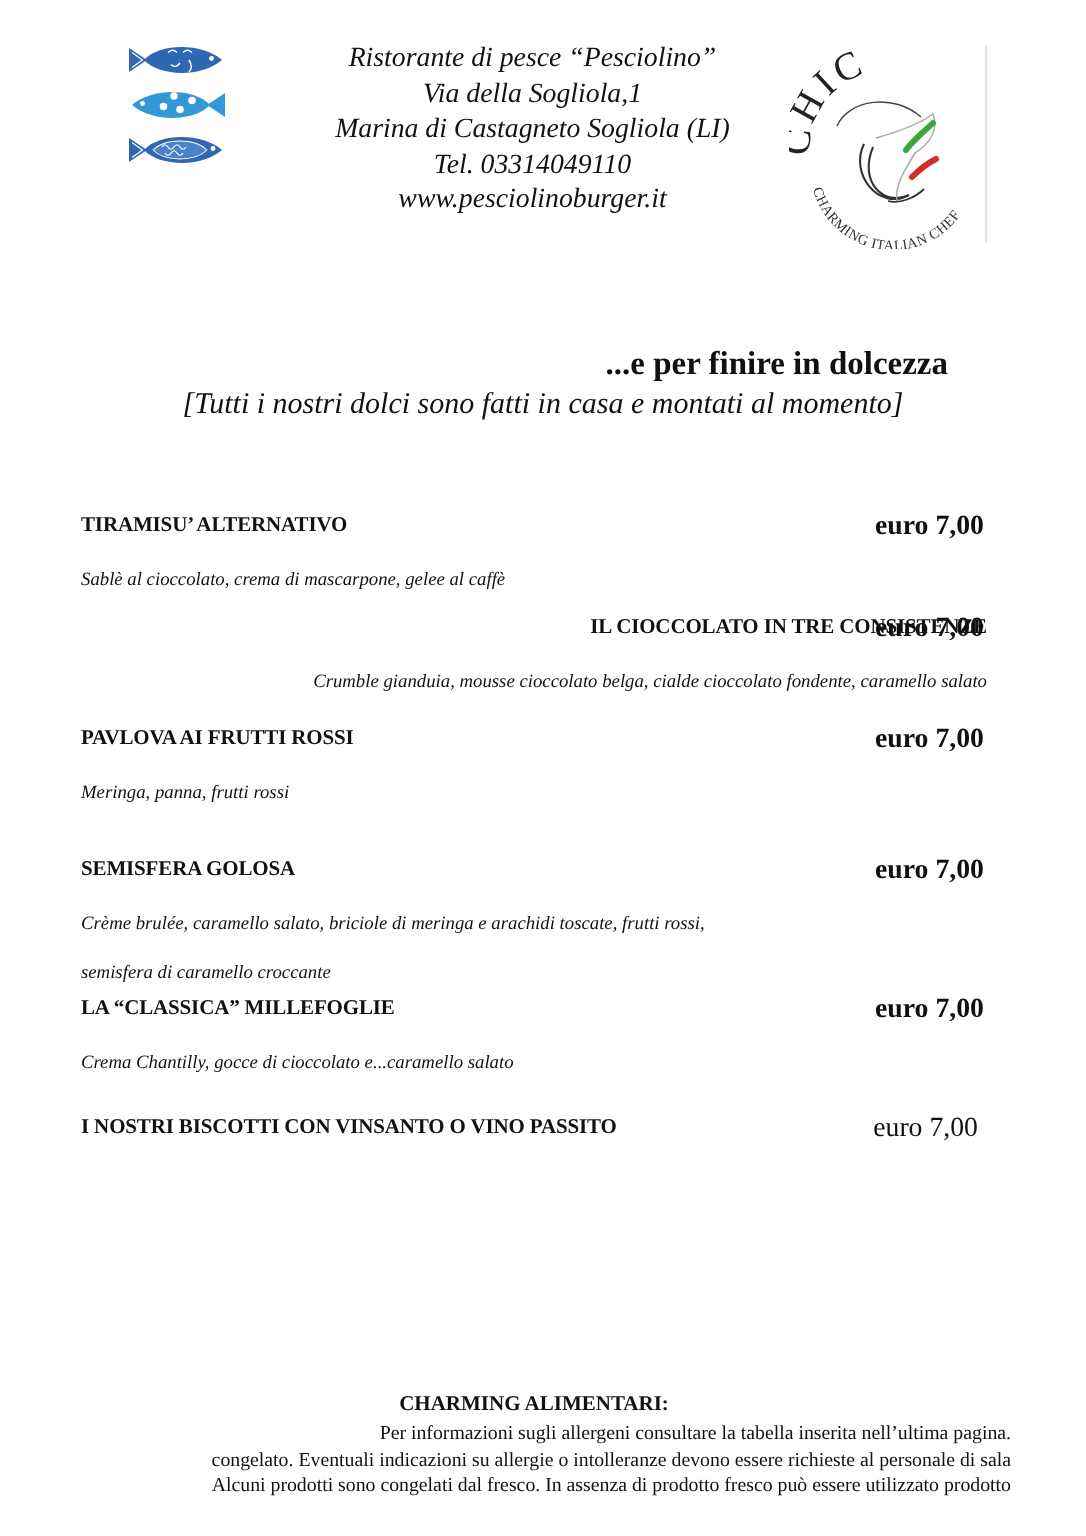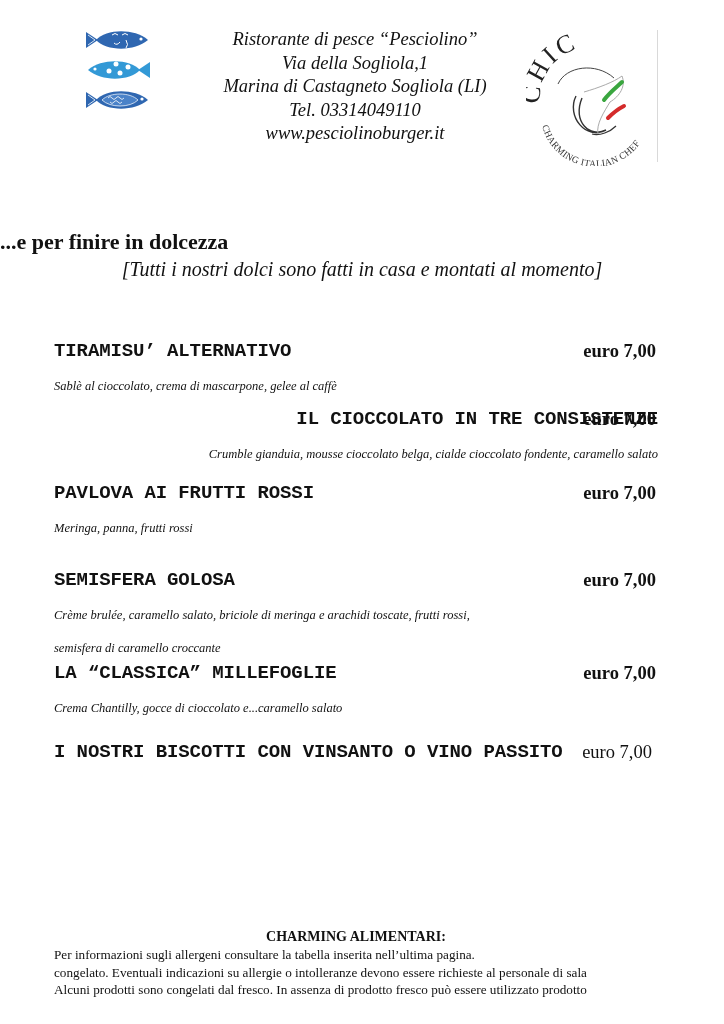--- a/index.html
+++ b/index.html
@@ -9,32 +9,32 @@
 
   
   .fish-logo { left:82px; top:26px; width:72px; height:84px; }
   .chic-logo { left:526px; top:26px; width:132px; height:140px; }
   .chic-logo .border-line { position:absolute; right:0; top:4px; width:1px; height:132px; background:#d9d9d9; }
 
   .header-block { left:190px; top:28px; width:330px; text-align:center;
                   font-weight:normal; font-style:italic; font-size:18.5px; line-height:23.5px; }
   .header-block div { white-space:nowrap; }
 
-  .section-title { left:0; width:632px; top:229px; text-align:left; font-weight:bold; font-size:22px; }
+  .section-title { left:0; width:632px; top:229px; text-align:right; font-weight:bold; font-size:22px; }
   .section-sub { left:0; width:724px; top:258px; text-align:center; font-style:italic; font-size:20px; }
 
   .menu-item { left:54px; width:604px; }
-  .item-name { font-weight:bold; font-size:19px; line-height:22px; white-space:nowrap; letter-spacing:-0.1px;font-family:Liberation Mono, monospace; }
+  .item-name { font-weight:bold; font-size:14px; line-height:22px; white-space:nowrap; letter-spacing:-0.1px; }
   .item-price { position:absolute; right:2px; top:0; font-weight:bold; font-size:18.5px; line-height:22px; white-space:nowrap; }
   .item-price.plain { font-weight:normal; right:6px; }
   .item-desc { font-style:italic; font-size:12.5px; line-height:17px; margin-top:16px; }
 
   .allergy-title { left:0; width:712px; top:929px; text-align:center; font-weight:bold; font-size:14px; }
   .allergy-text { left:54px; top:946px; width:620px; font-size:13.2px; line-height:17.5px; }
-  .allergy-text div { white-space:nowrap; }
+  .allergy-text div { white-space:nowrap;text-align:right; }
 </style>
 </head>
 <body>
 
 <div class="abs fish-logo">
   <svg width="72" height="84" viewBox="0 0 72 84">
 
     <g>
       <path d="M4 6 L16 14 L4 22 Z" fill="#2f67b1"></path>
       <path d="M14 14 C24 3, 52 2, 66 14 C52 26, 24 25, 14 14 Z" fill="#2f67b1"></path>

